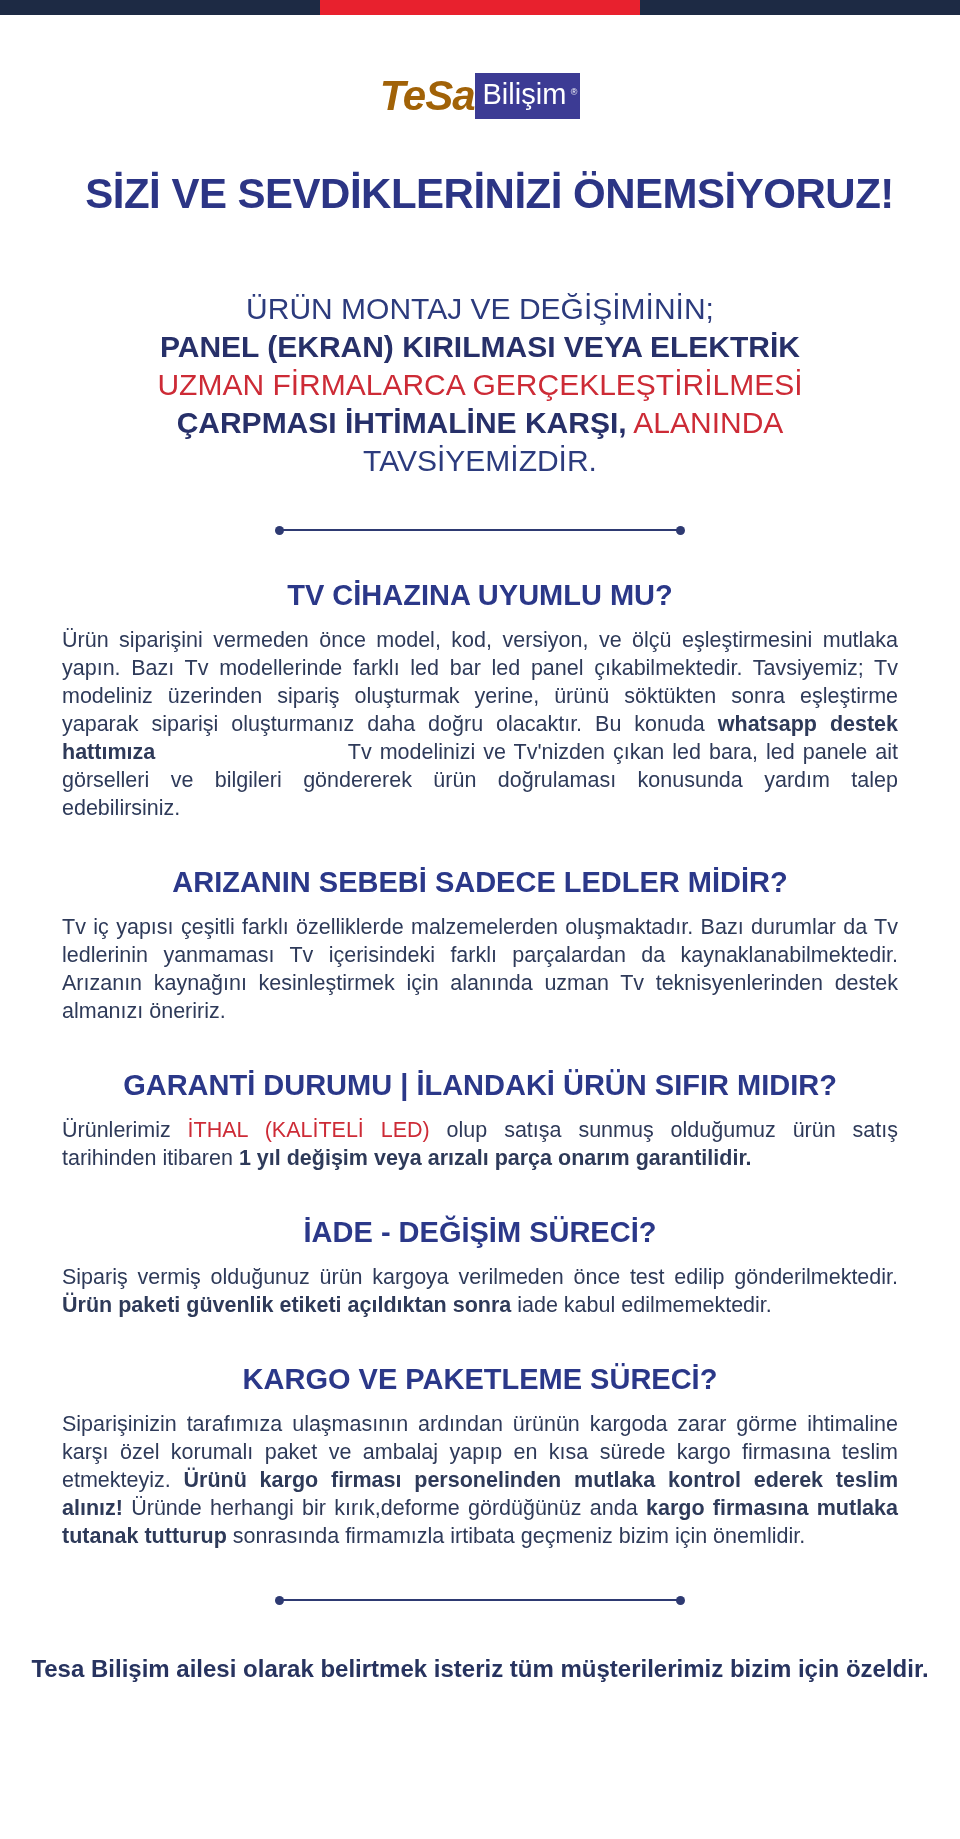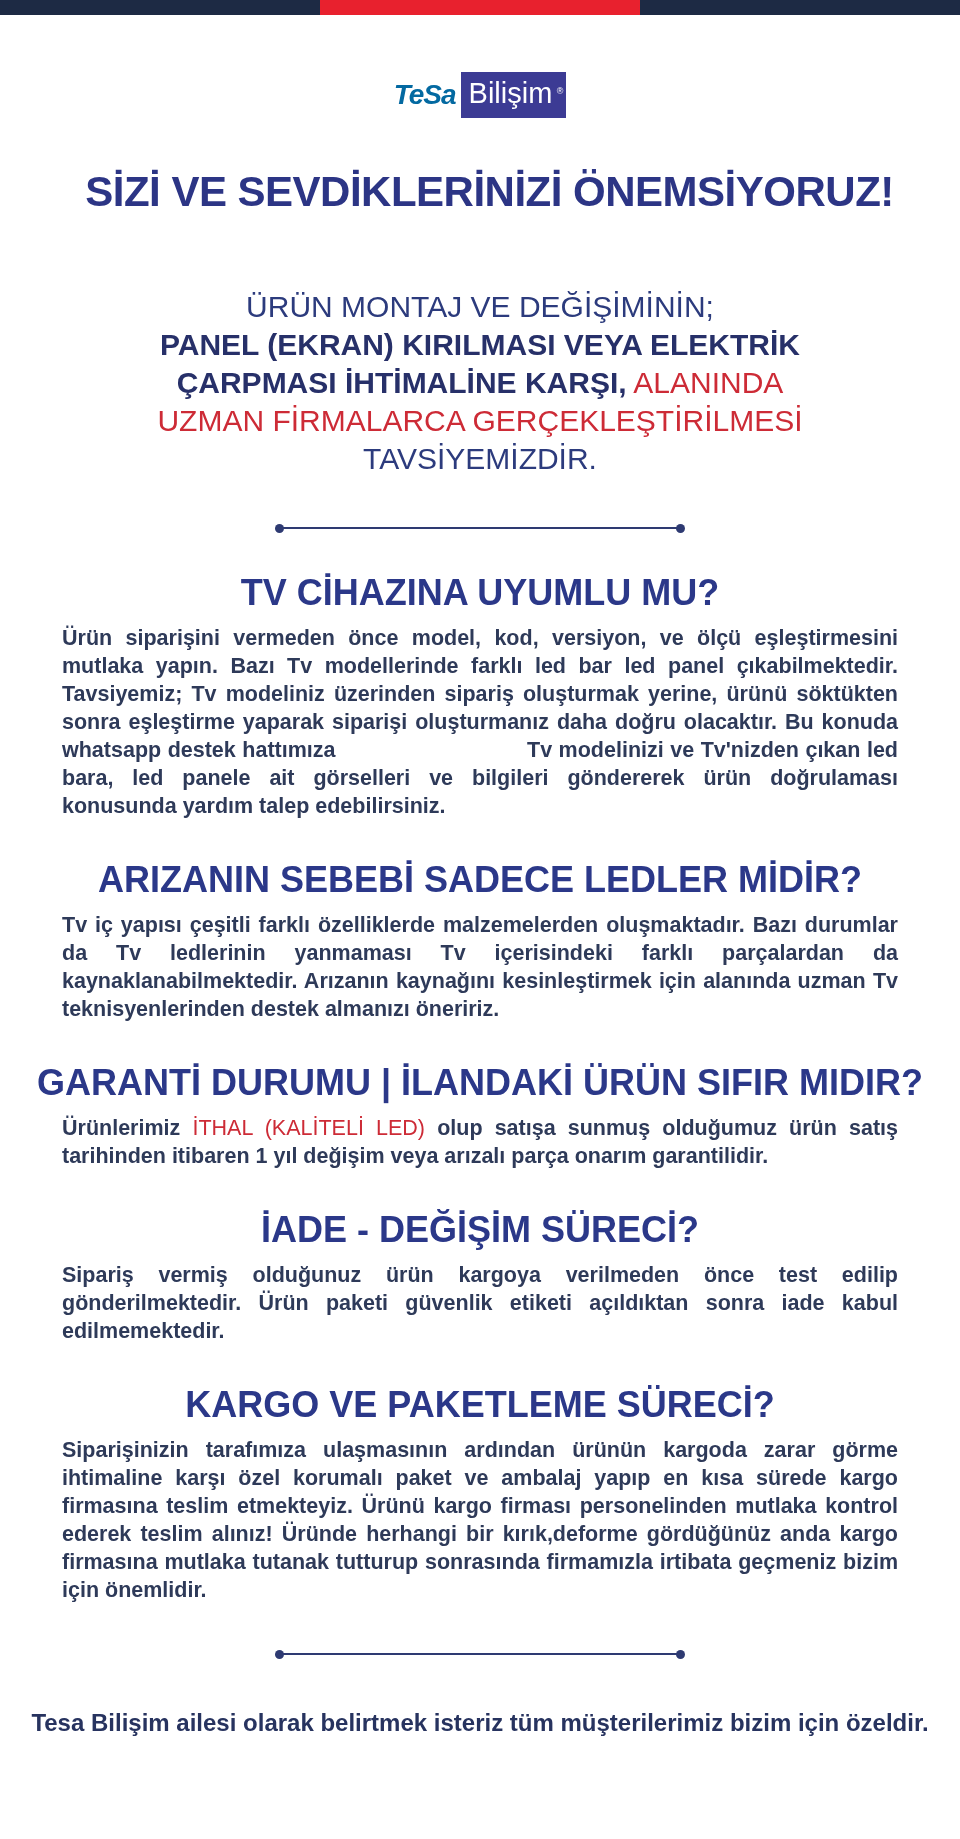--- a/index.html
+++ b/index.html
@@ -5,42 +5,42 @@
   html,body{margin:0;padding:0;background:#ffffff;}
   .page{
     width:960px;height:1839px;margin:0 auto;background:#ffffff;overflow:hidden;
     font-family:"Liberation Sans", sans-serif;position:relative;
   }
   
   .topbar{height:15px;background:#1d2a44;position:relative;}
   .topbar-red{position:absolute;left:320px;top:0;width:320px;height:15px;background:#e8212e;}
   
   .logo-row{margin-top:57px;display:flex;justify-content:center;align-items:center;}
-  .logo-tesa{font-style:italic;font-weight:700;font-size:28px;color:#0369a1;letter-spacing:-1px;padding-right:5px;}
+  .logo-tesa{font-style:italic;font-weight:700;font-size:42px;color:#a16207;letter-spacing:-1px;}
   .logo-box{position:relative;background:#3c3b94;color:#ffffff;font-size:29px;font-weight:400;padding:4px 14px 8px 8px;line-height:34px;}
   .logo-reg{position:absolute;top:2px;right:3px;font-size:9px;color:#ffffff;}
   
   .page-title{margin-top:50px;text-align:center;font-size:42px;font-weight:800;color:#2c3585;letter-spacing:-0.5px;line-height:48px;padding-left:19px;}
   
   .intro{margin-top:72px;text-align:center;font-size:30px;line-height:38px;}
   .intro-line{white-space:nowrap;}
   .sg-nl{color:#2c3b7d;font-weight:500;}
   .sg-nb{color:#273069;font-weight:800;}
   .sg-r{color:#cd2b36;font-weight:500;}
   
   .notice{margin-top:52px;text-align:center;font-size:27px;line-height:37px;color:#2c3a6e;font-weight:500;}
   
   .divider{margin:46px auto 0;width:410px;position:relative;height:9px;}
   .divider-line{position:absolute;top:3px;left:5px;right:5px;height:2px;background:#2e3a72;}
   .divider-dot{position:absolute;width:9px;height:9px;border-radius:50%;background:#2e3a72;top:0;}
   .dot-l{left:0;} .dot-r{right:0;}
   
-  .sec-h{margin:42px auto 0;text-align:center;font-size:36px;font-weight:800;color:#2b3889;line-height:36px;}
+  .sec-h{margin:42px auto 0;text-align:center;font-size:29px;font-weight:800;color:#2b3889;line-height:36px;}
   .sec-p{margin:13px auto 0;width:836px;font-size:21.5px;line-height:28px;color:#2e3a59;text-align:justify;font-weight:400;}
-  .sg-n{font-weight:700;}
+  .sg-n{font-weight:400;}
   .sg-b{font-weight:700;}
   .sg-rb{color:#cd2b36;font-weight:400;}
   .sg-gap{display:inline-block;width:185px;}
   
   .closing{margin-top:50px;text-align:center;font-size:24px;font-weight:700;color:#27335f;line-height:28px;}
 </style>
 </head>
 <body>
 
 <div class="page">
@@ -55,22 +55,22 @@
       <span>Bilişim</span>
       <span class="logo-reg">®</span>
     </span>
   </div>
 
   <div class="page-title">SİZİ VE SEVDİKLERİNİZİ ÖNEMSİYORUZ!</div>
 
   <div class="intro" id="intro">
       <div class="intro-line"><span class="sg-nl">ÜRÜN MONTAJ VE DEĞİŞİMİNİN;</span></div>
       <div class="intro-line"><span class="sg-nb">PANEL (EKRAN) KIRILMASI VEYA ELEKTRİK</span></div>
+      <div class="intro-line"><span class="sg-r">UZMAN FİRMALARCA GERÇEKLEŞTİRİLMESİ</span></div>
       <div class="intro-line"><span class="sg-nb">ÇARPMASI İHTİMALİNE KARŞI,</span><span class="sg-r"> ALANINDA</span></div>
-      <div class="intro-line"><span class="sg-r">UZMAN FİRMALARCA GERÇEKLEŞTİRİLMESİ</span></div>
       <div class="intro-line"><span class="sg-nl">TAVSİYEMİZDİR.</span></div>
     </div>
 
 
   <div class="divider">
     <span class="divider-dot dot-l"></span>
     <span class="divider-line"></span>
     <span class="divider-dot dot-r"></span>
   </div>
 

